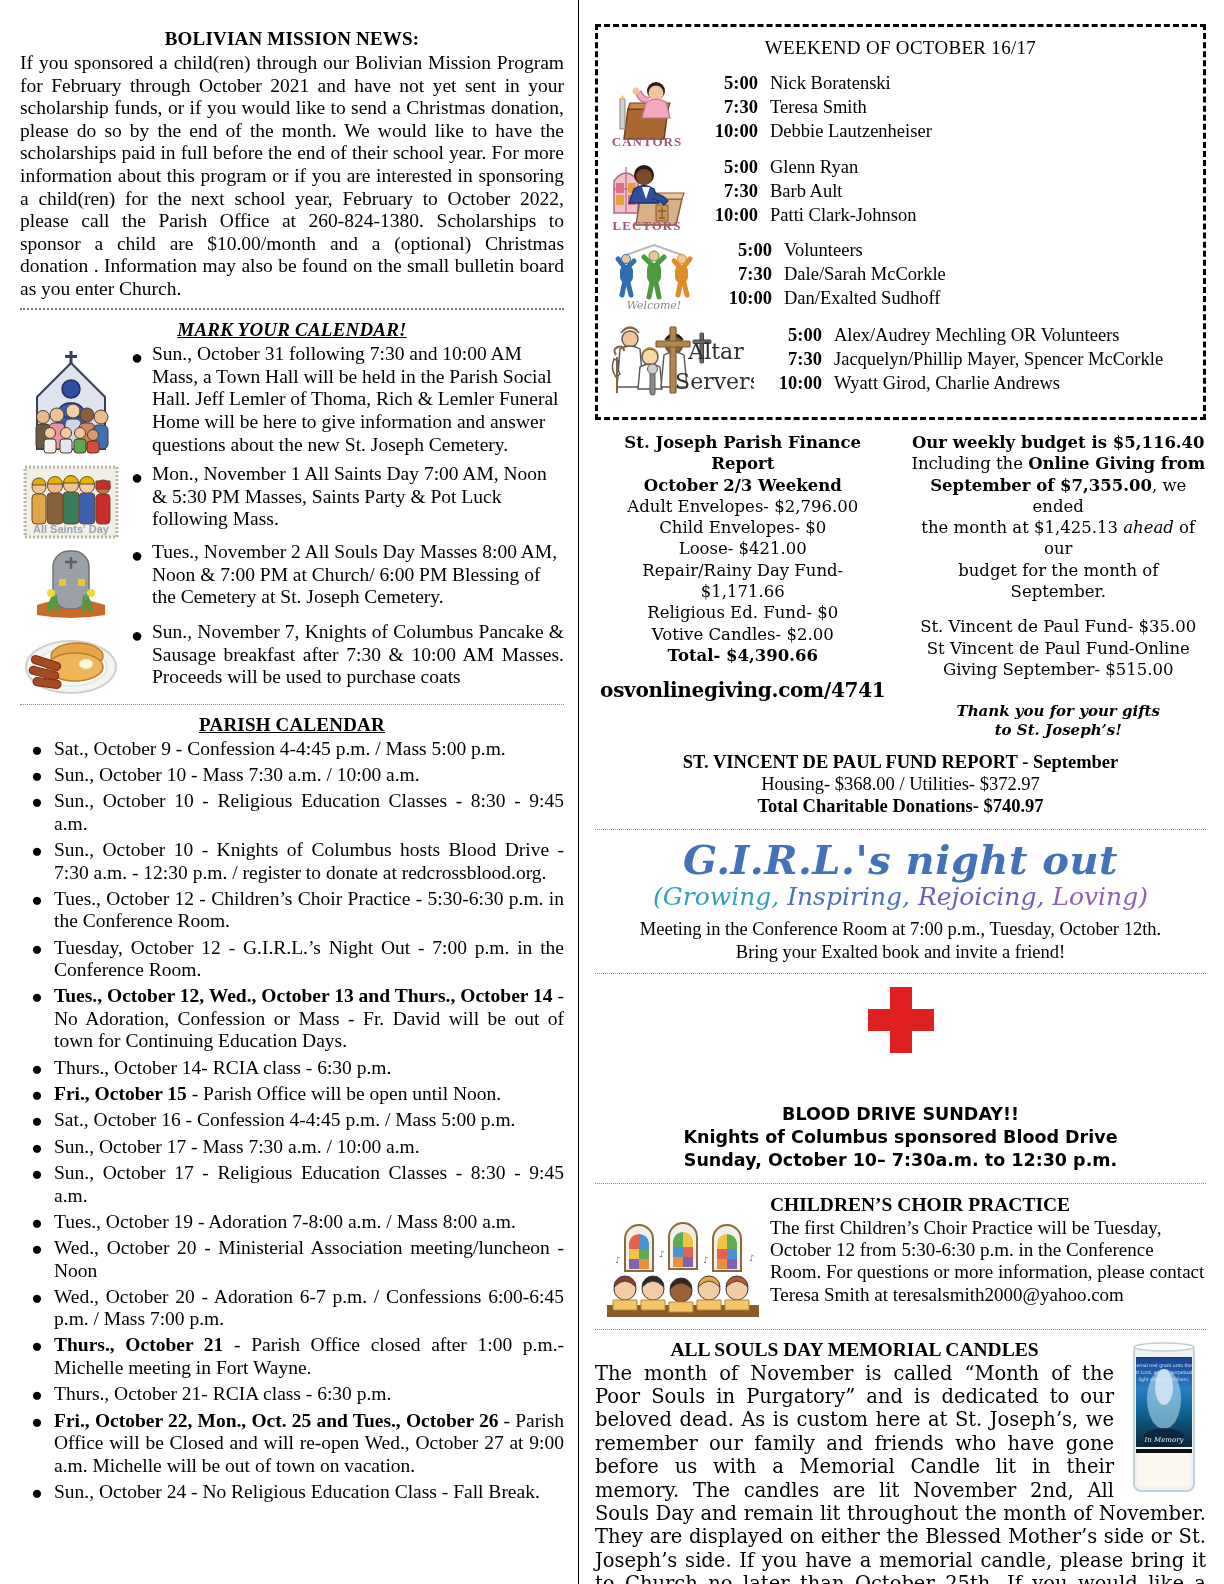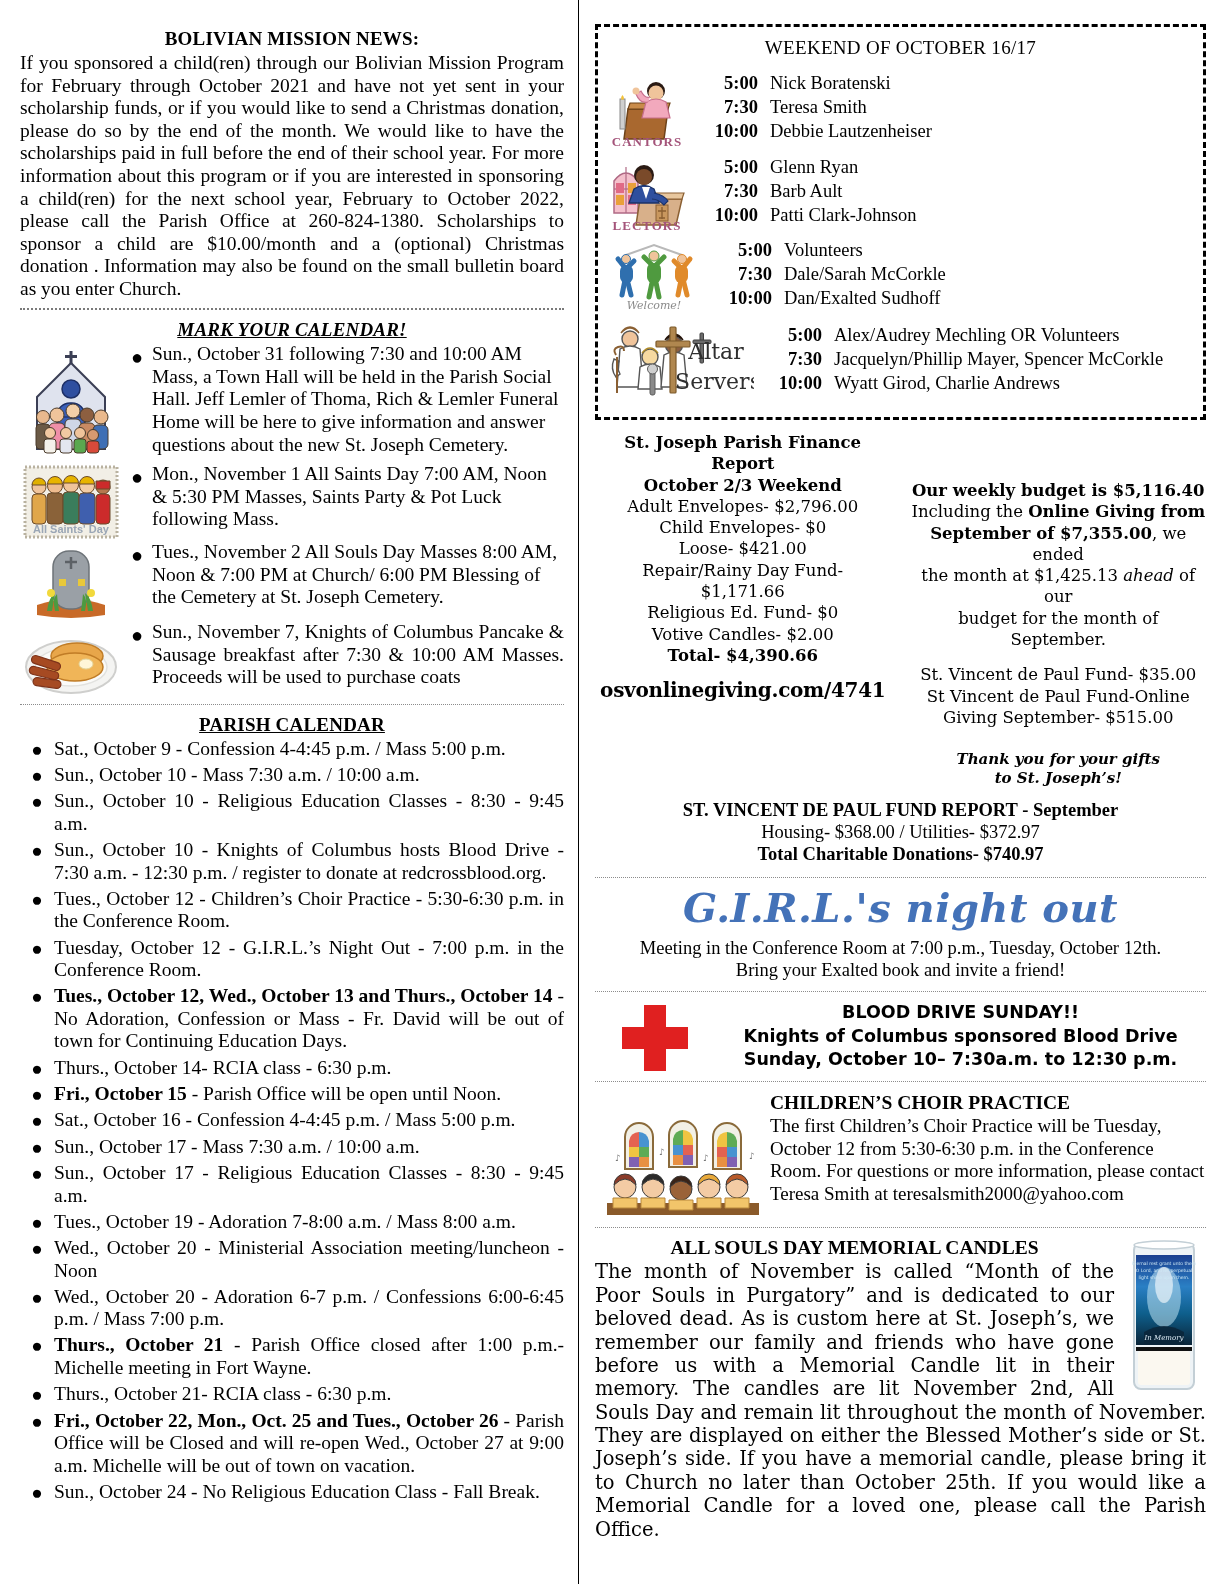--- a/index.html
+++ b/index.html
@@ -53,21 +53,21 @@
   .wk-art{flex:0 0 auto;display:flex;align-items:center;justify-content:center;}
   .wk-list{margin-left:6px;}
   .wk-line{display:flex;font-size:18.5px;line-height:1.28;white-space:nowrap;}
   .wk-time{font-weight:bold;width:62px;text-align:right;flex:0 0 62px;}
   .wk-name{margin-left:12px;}
 
   
   .fin{display:flex;margin-top:12px;gap:8px;}
   .fin-col{flex:1;text-align:center;font-family:"DejaVu Serif", serif;}
   .fin-col.left{padding-right:6px;}
-  .fin-col.right{padding-left:6px;margin-top:48px;}
+  .fin-col.right{padding-left:6px;}
   .fin-l{font-size:16.5px;line-height:1.29;}
   .fin-l.b{font-weight:bold;}
   .fin-url{font-weight:bold;font-size:20px;margin-top:12px;letter-spacing:-.3px;}
   .fin-thanks{font-weight:bold;font-style:italic;font-size:15px;line-height:1.25;margin-top:22px;}
   .fin-gap{height:14px;}
 
   
   .svdp{text-align:center;margin-top:12px;}
   .svdp-h{font-weight:bold;font-size:18.5px;}
   .svdp-l{font-size:18.5px;line-height:1.2;}
@@ -80,21 +80,21 @@
     font-style:italic;font-weight:bold;font-size:40px;color:#4472b8;
     letter-spacing:.5px;line-height:1.05;margin-bottom:2px;
   }
   .girl-sub{
     font-family:"DejaVu Serif", serif;font-style:italic;font-size:25px;line-height:1.1;
   }
   .g1{color:#35a0bd;} .g2{color:#4f6fc0;} .g3{color:#6a5fb5;} .g4{color:#8e63b0;}
   .girl-body{font-size:18.5px;line-height:1.2;margin-top:8px;text-align:center;}
 
   
-  .bd{display:flex;align-items:center;margin-top:6px;}
+  .bd{display:flex;align-items:center;margin-top:6px;flex-direction:column;}
   .bd-art{flex:0 0 120px;display:flex;justify-content:center;}
   .bd-text{flex:1;text-align:center;font-family:"DejaVu Sans", sans-serif;font-weight:bold;font-size:17.5px;line-height:1.33;}
 
   
   .choir{display:flex;align-items:flex-start;margin-top:4px;}
   .choir-art{flex:0 0 175px;display:flex;justify-content:center;padding-top:12px;}
   .choir-text{flex:1;text-align:left;font-size:19px;line-height:1.18;}
   .choir-h{font-weight:bold;font-size:19.5px;margin-bottom:1px;}
 
   
@@ -529,20 +529,26 @@
     <div class="svdp">
       <div class="svdp-h">ST. VINCENT DE PAUL FUND REPORT - September</div>
       <div class="svdp-l">Housing- $368.00 / Utilities- $372.97</div>
       <div class="svdp-l b">Total Charitable Donations- $740.97</div>
     </div>
 
     <div class="dotrule thin" style="margin-top:12px"></div>
 
     <div class="girl-wrap">
       <div class="girl-title">G.I.R.L.'s night out</div>
+      <div class="girl-sub">
+        <span class="g1">(Growing,</span>
+        <span class="g2">Inspiring,</span>
+        <span class="g3">Rejoicing,</span>
+        <span class="g4">Loving)</span>
+      </div>
       <div class="girl-body">Meeting in the Conference Room at 7:00 p.m., Tuesday, October 12th.</div>
       <div class="girl-body" style="margin-top:0">Bring your Exalted book and invite a friend!</div>
     </div>
 
     <div class="dotrule thin" style="margin-top:10px"></div>
 
     <div class="bd">
       <div class="bd-art">
         <svg width="78" height="70" viewBox="0 0 78 70">
           <path d="M28 4 h22 v22 h22 v22 h-22 v22 h-22 v-22 h-22 v-22 h22 z" fill="#e02020"></path>

